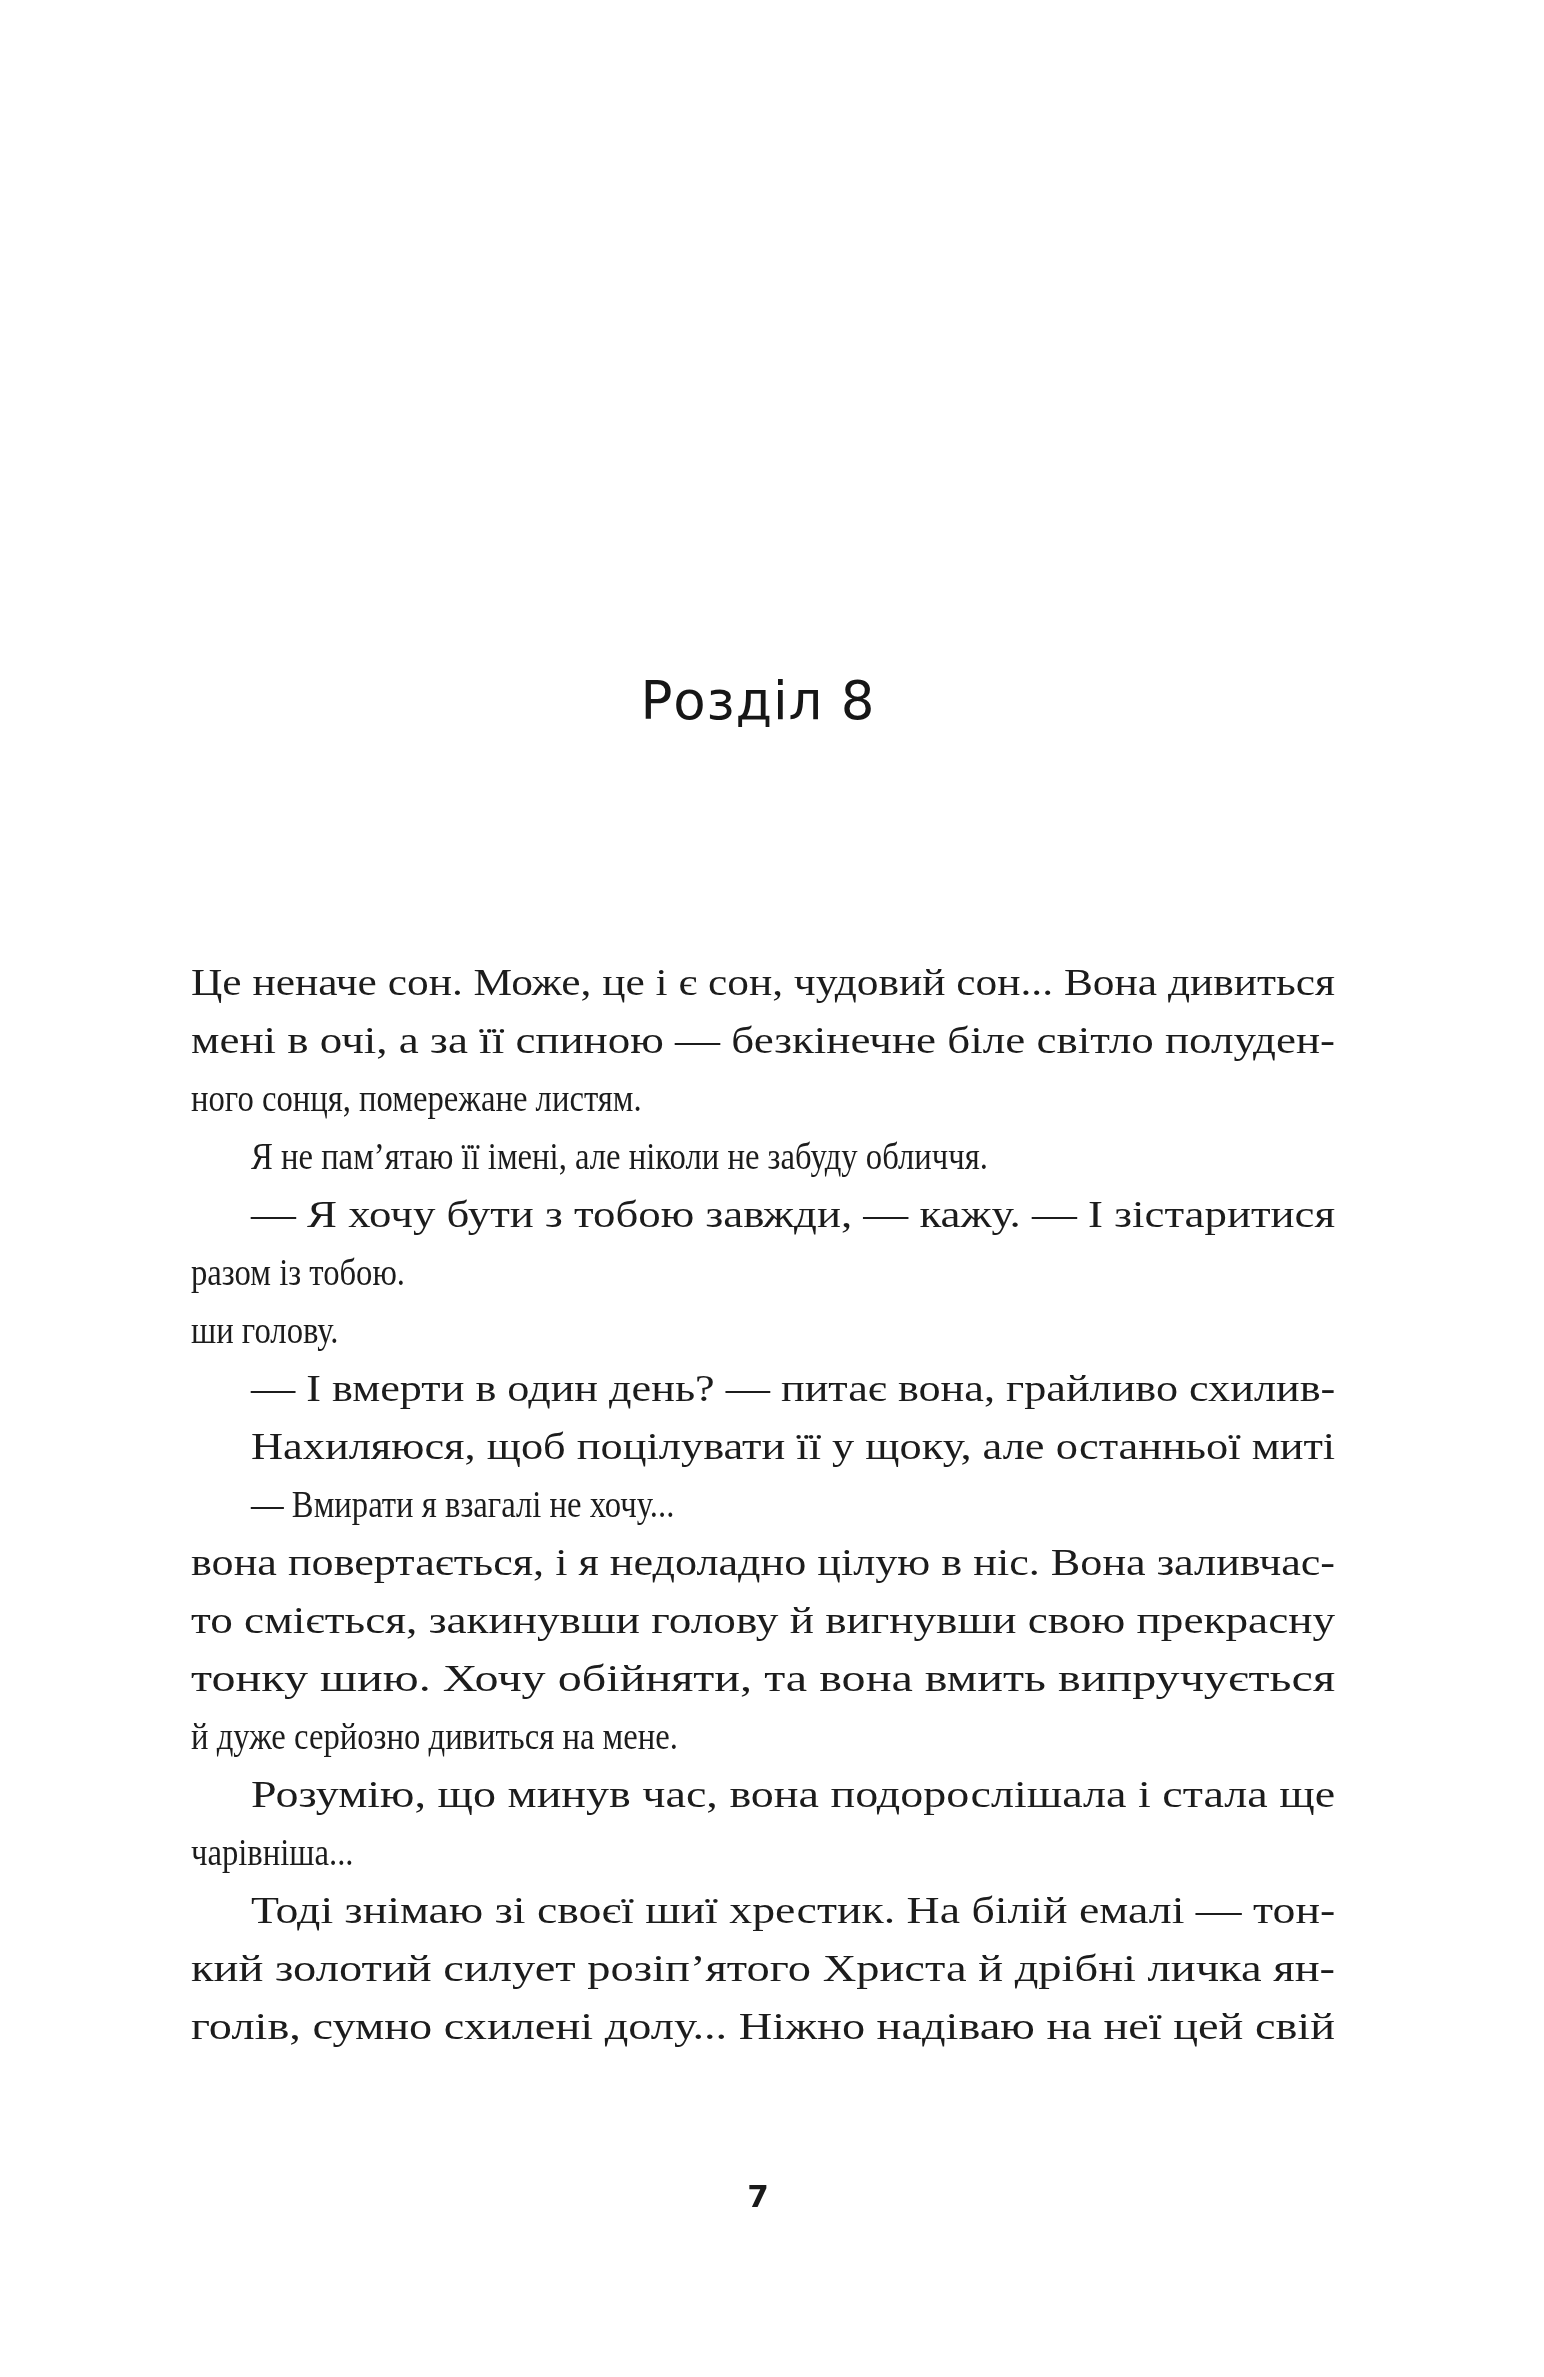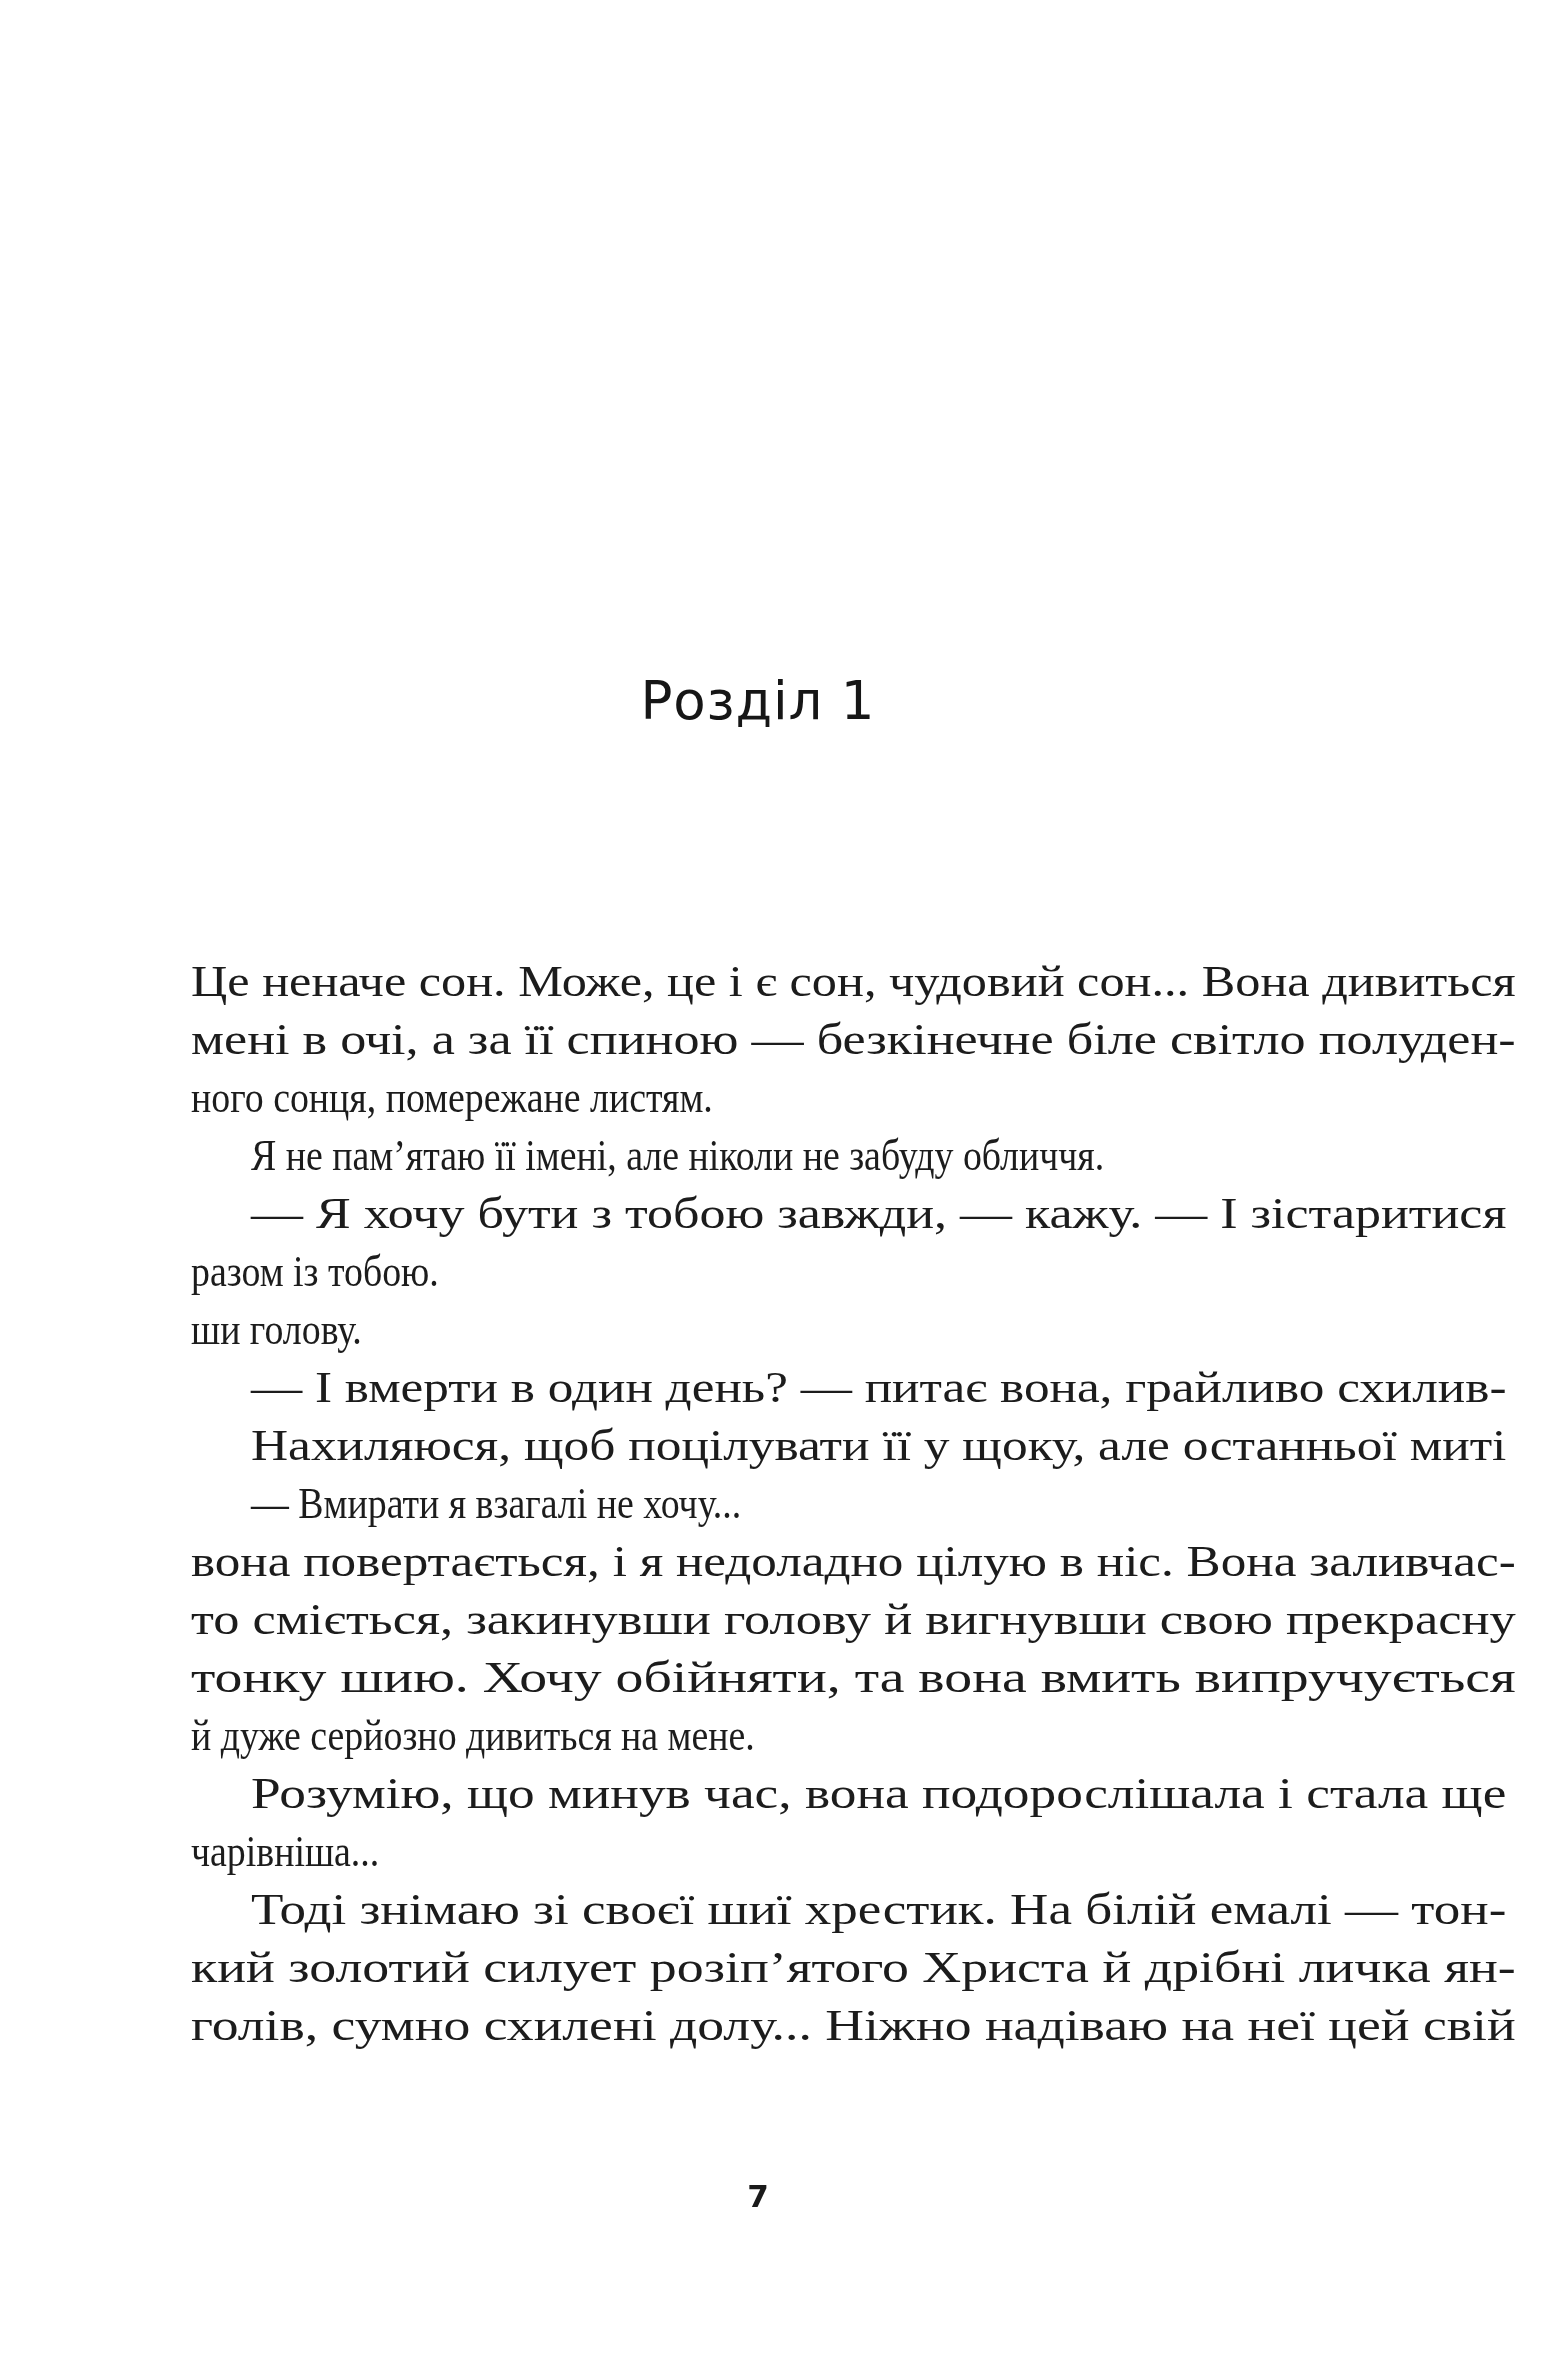--- a/index.html
+++ b/index.html
@@ -34,21 +34,21 @@
     letter-spacing: 0.8px;
     color: #161616;
     margin: 0;
   }
   .body-text {
     position: absolute;
     left: 191px;
     top: 953px;
     width: 1138px;
     font-family: "Liberation Serif", serif;
-    font-size: 44px;
+    font-size: 38px;
     line-height: 58px;
     color: #1c1c1c;
   }
   .line {
     display: block;
     height: 58px;
     white-space: nowrap;
     overflow: visible;
     text-align: justify;
     text-align-last: justify;
@@ -68,21 +68,21 @@
     font-weight: bold;
     font-size: 31px;
     line-height: 40px;
     color: #1a1a1a;
   }
 </style>
 </head>
 <body>
 
 <div class="page">
-  <h1 class="chapter-title">Розділ 1</h1>
+  <h1 class="chapter-title">Розділ 8</h1>
 
   <div class="body-text">
     <span class="line"><span class="txt" style="transform: scaleX(1.1425);">Це неначе сон. Може, це і є сон, чудовий сон... Вона дивиться</span></span>
     <span class="line"><span class="txt" style="transform: scaleX(1.1848);">мені в очі, а за її спиною — безкінечне біле світло полуден-</span></span>
     <span class="line"><span class="txt" style="transform: scaleX(0.86);">ного сонця, помережане листям.</span></span>
     <span class="line"><span class="txt" style="margin-left: 60px; transform: scaleX(0.86);">Я не пам’ятаю її імені, але ніколи не забуду обличчя.</span></span>
     <span class="line"><span class="txt" style="margin-left: 60px; transform: scaleX(1.1814);">— Я хочу бути з тобою завжди, — кажу. — І зістаритися</span></span>
     <span class="line"><span class="txt" style="transform: scaleX(0.86);">разом із тобою.</span></span>
     <span class="line"><span class="txt" style="transform: scaleX(0.86);">ши голову.</span></span>
     <span class="line"><span class="txt" style="margin-left: 60px; transform: scaleX(1.1639);">— І вмерти в один день? — питає вона, грайливо схилив-</span></span>

